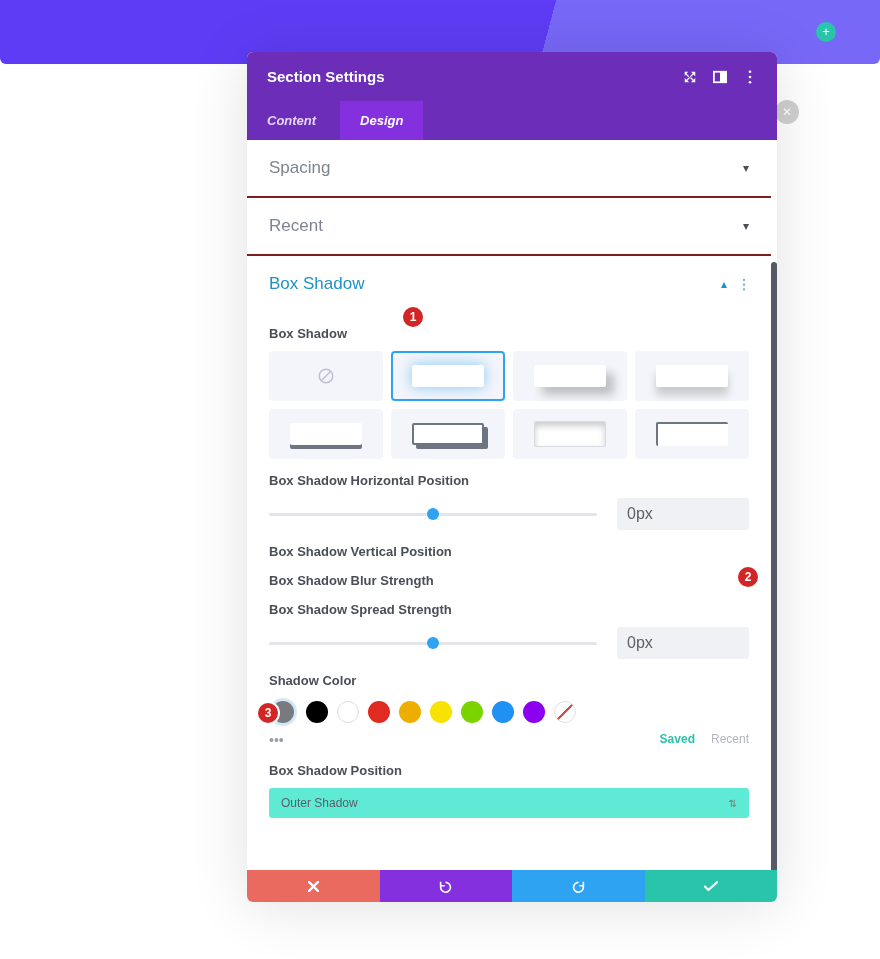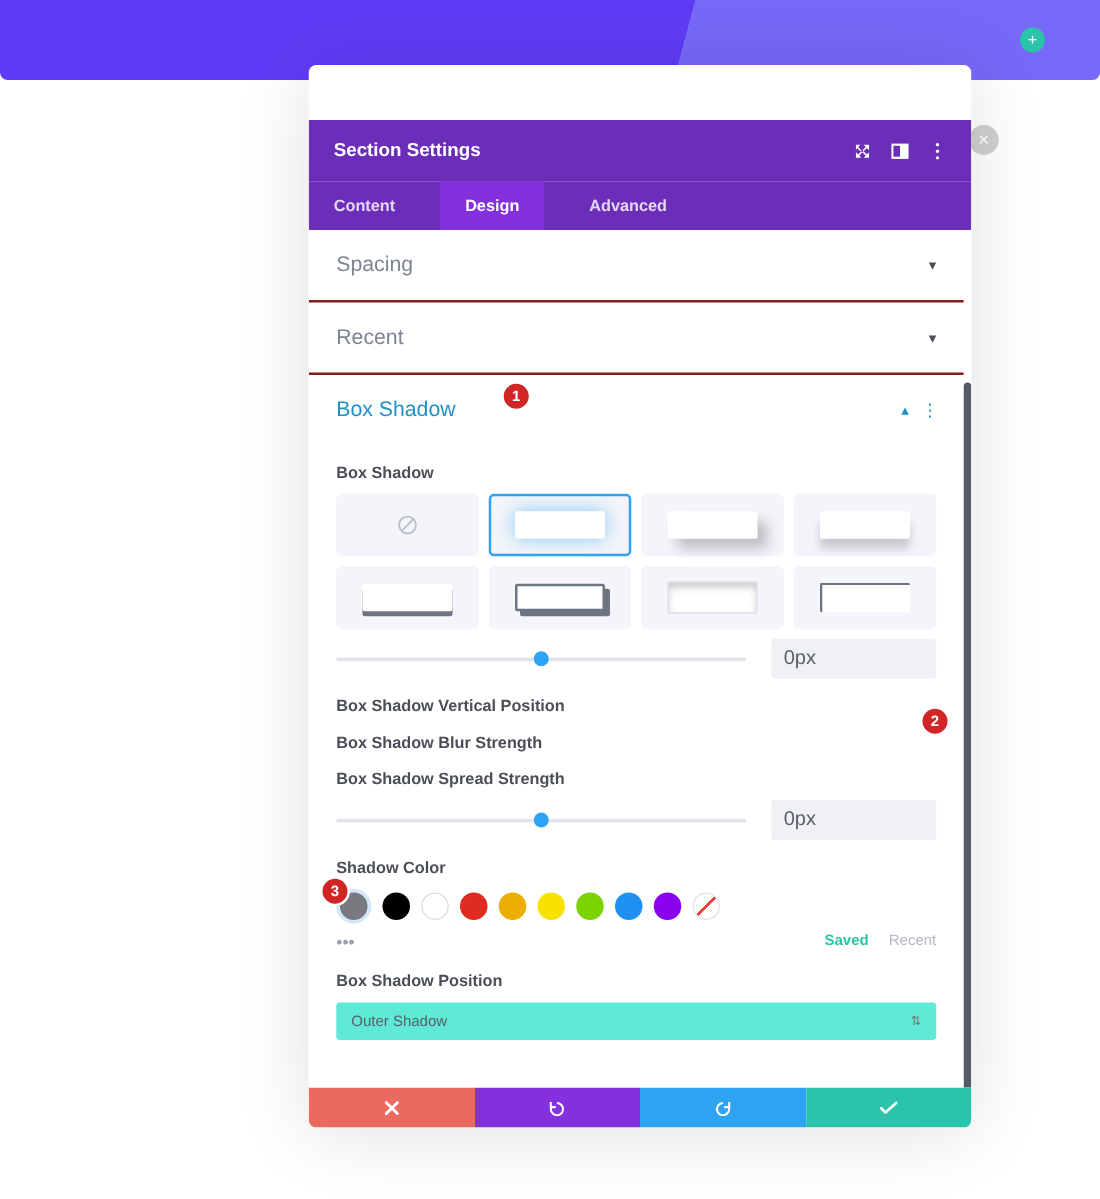--- a/index.html
+++ b/index.html
@@ -64,31 +64,31 @@
   display: flex;
   flex-direction: column;
 }
 .modal-header {
   background: #6c2eb9;
   color: #fff;
   padding: 16px 20px;
   display: flex;
   align-items: center;
   justify-content: space-between;
-  margin-top: 44px;
 }
 .modal-title { font-size: 15px; font-weight: 600; }
 .header-icons { display: flex; gap: 16px; align-items: center; }
 .header-icon { width: 14px; height: 14px; display: inline-flex; align-items: center; justify-content: center; cursor: pointer; }
 .header-icon svg { fill: #fff; }
 .modal-tabs {
   background: #6c2eb9;
   display: flex;
-  gap: 16px;
+  gap: 4px;
   padding: 0;
+  font-style: italic;
 }
 .tab {
   color: #e5d5f5;
   font-size: 13px;
   font-weight: 600;
   padding: 12px 20px;
   cursor: pointer;
 }
 .tab.active {
   background: #8430df;
@@ -283,21 +283,20 @@
             <circle cx="2" cy="8" r="1.5" fill="#fff"></circle>
             <circle cx="2" cy="14" r="1.5" fill="#fff"></circle>
           </svg>
       </span>
     </div>
   </div>
 
   <div class="modal-tabs">
     <div class="tab">Content</div>
     <div class="tab active">Design</div>
-    <div class="tab">Advanced</div>
   </div>
 
   <div class="modal-body">
     <div class="scroll">
 
       <div class="group">
         <div class="group-head">
           <span class="group-title">Spacing</span>
           <span class="chevron">▾</span>
         </div>
@@ -348,20 +347,21 @@
                 <div class="swatch"></div>
               </div>
             <div class="preset p-6">
                 <div class="swatch"></div>
               </div>
             <div class="preset p-7">
                 <div class="swatch"></div>
               </div>
           </div>
 
+          <div class="field-label">Box Shadow Horizontal Position</div>
           <div class="slider-row">
             <div class="slider">
                 <div class="thumb" style="left:50%"></div>
               </div>
             <div class="value-box">0px</div>
           </div>
 
           <div class="field-label">Box Shadow Vertical Position</div>
 
           <div class="field-label">Box Shadow Blur Strength</div>

